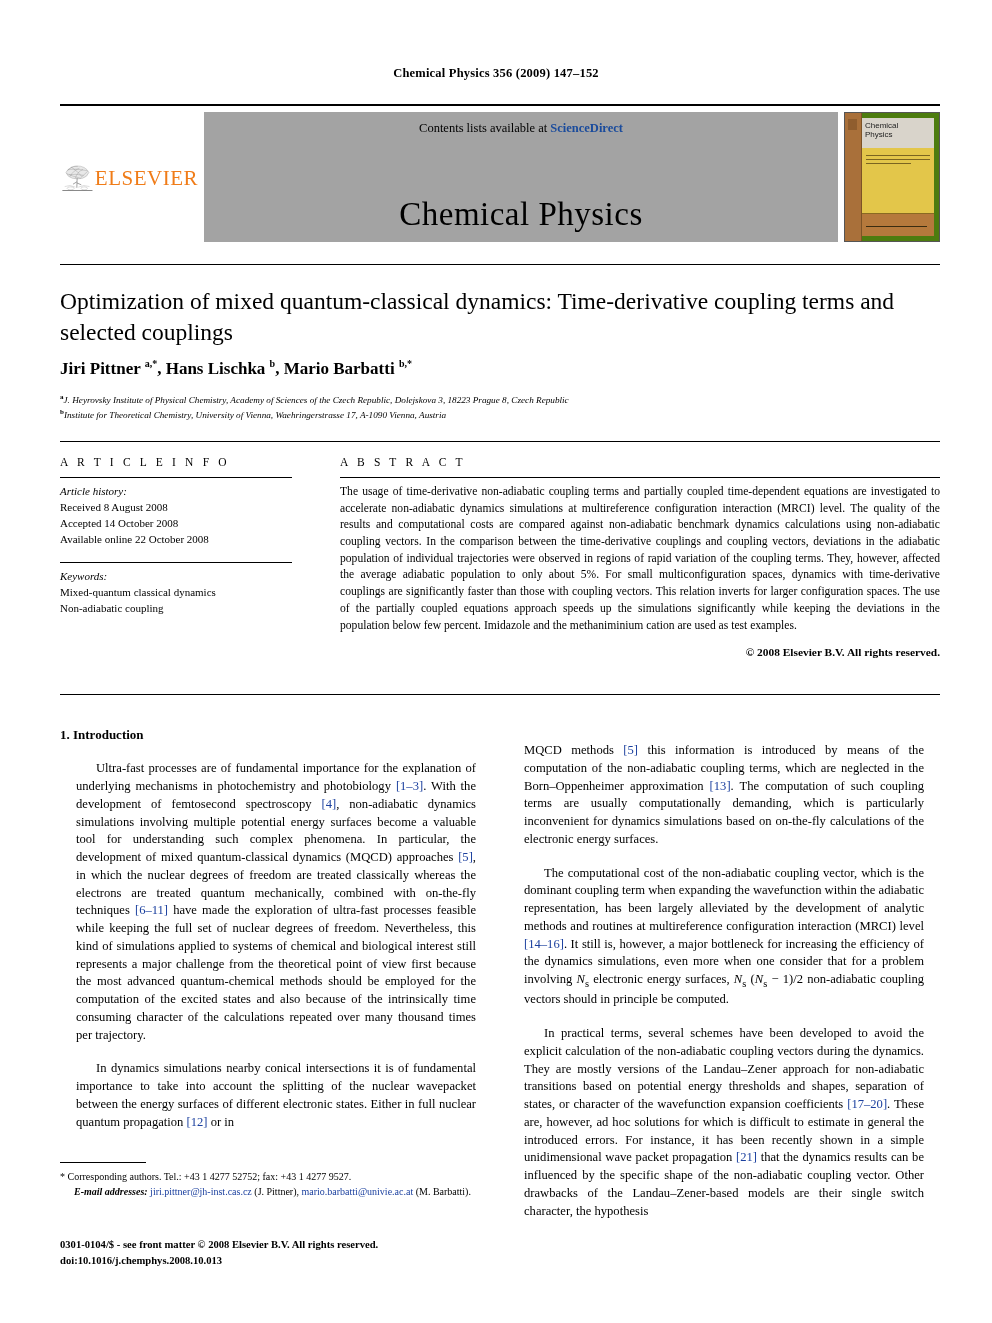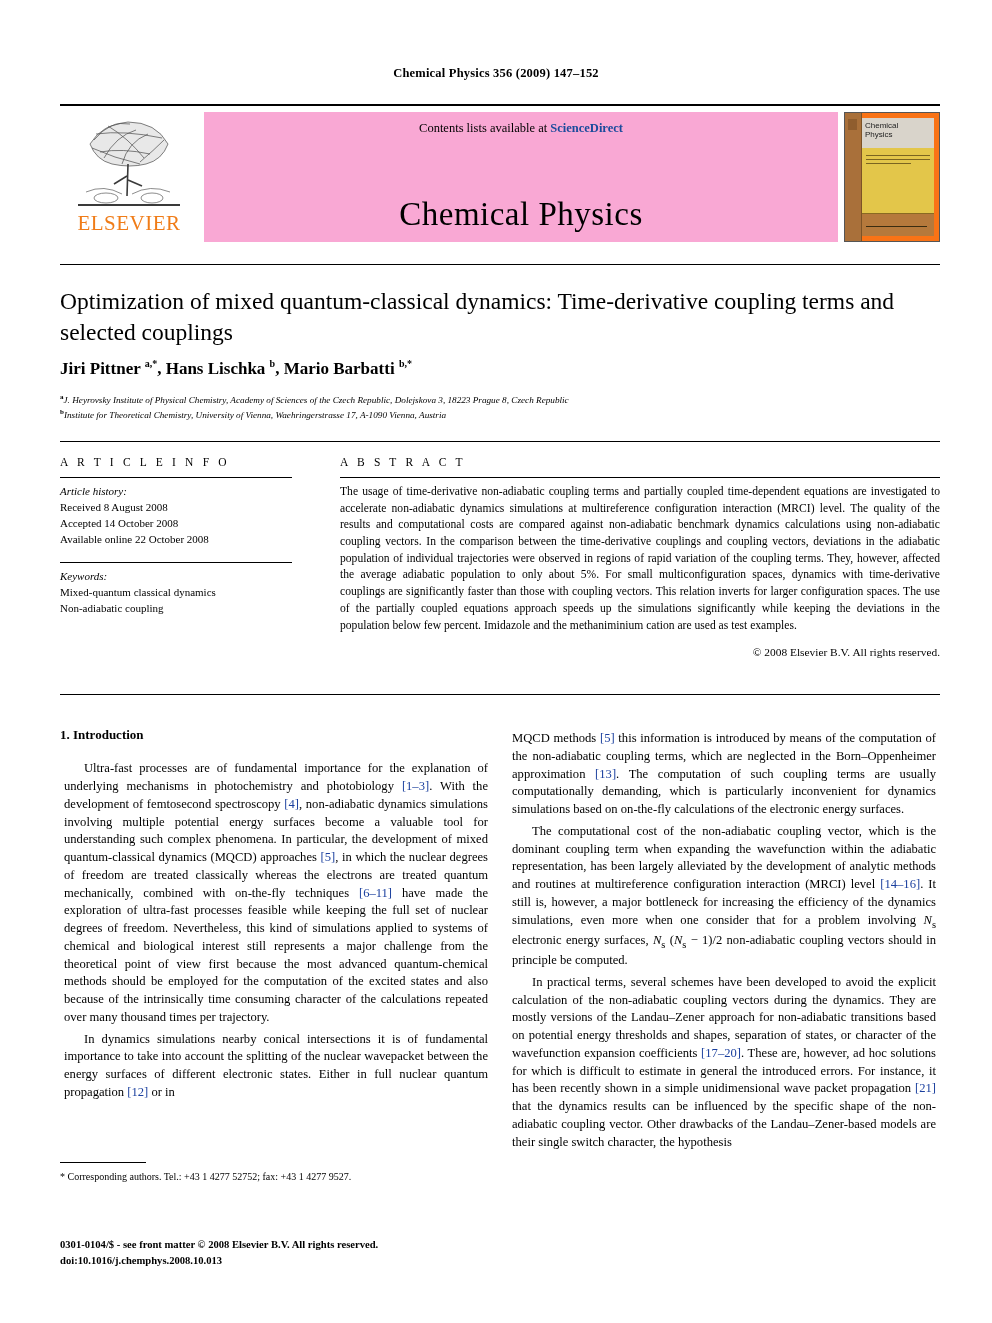--- a/index.html
+++ b/index.html
@@ -43,38 +43,38 @@
     border-top: 2px solid #000;
     padding-top: 6px;
     display: flex;
     align-items: stretch;
     height: 130px;
   }
   .elsevier-logo {
     width: 138px;
     flex: 0 0 138px;
     display: flex;
-    flex-direction: column;
+    flex-direction: row;
     align-items: center;
     justify-content: flex-start;
     padding-top: 2px;
   }
   .tree-svg { display: block; }
   .elsevier-word {
     font-family: "Liberation Serif", serif;
     color: #f07c18;
     font-size: 21px;
     letter-spacing: 0.5px;
     line-height: 1;
     margin-top: 1px;
     font-weight: normal;
   }
   .masthead-center {
     flex: 1 1 auto;
-    background: #f9a8d4;
+    background: #a3a3a3;
     margin-left: 6px;
     margin-right: 6px;
     display: flex;
     flex-direction: column;
     align-items: center;
     justify-content: space-between;
     padding: 9px 0 10px 0;
     box-sizing: border-box;
     font-family: Liberation Serif, serif;
   }
@@ -91,21 +91,21 @@
     line-height: 1.05;
   }
   .journal-homepage {
     font-size: 12.5px;
     letter-spacing: 1.6px;
   }
   .cover-thumb {
     width: 94px;
     flex: 0 0 94px;
     border: 1px solid #555;
-    background: #f97316;
+    background: #4d7c0f;
     position: relative;
     overflow: hidden;
   }
   .cover-inner-page {
     position: absolute;
     left: 16px; top: 5px; right: 5px; bottom: 5px;
     background: #e3c64a;
     border-left: 1px solid #8a6a22;
   }
   .cover-band-top {
@@ -242,42 +242,42 @@
   .info-group .lbl { font-style: italic; font-weight: normal; }
   .abstract-text {
     font-size: 11.6px;
     line-height: 1.44;
     text-align: justify;
     margin: 0;
   }
   .copyright {
     font-size: 11.4px;
     text-align: right;
-    font-weight: normal;
+    font-weight: bold;
     margin-top: 12px;
   }
 
   
   .col {
     position: absolute;
     top: 726px;
     width: 432px;
     font-size: 12.6px;
     line-height: 1.41;
     text-align: justify;
   }
   .col-left { left: 60px; }
   .col-right { left: 508px; }
   .col h2 {
     font-size: 13px;
     font-weight: bold;
     margin: 0 0 16px 0;
     text-align: left;
   }
-  .col p { margin: 4px; text-indent: 20px; }
+  .col p { margin: 16px; text-indent: 20px; }
   .ref { color: #1a3f9e; }
   .var { font-style: italic; }
 
   
   .footnote-rule {
     position: absolute;
     left: 60px;
     top: 1162px;
     width: 86px;
     border-top: 1px solid #000;
@@ -418,20 +418,27 @@
     <p>The computational cost of the non-adiabatic coupling vector, which is the dominant coupling term when expanding the wavefunction within the adiabatic representation, has been largely alleviated by the development of analytic methods and routines at multireference configuration interaction (MRCI) level <span class="ref">[14–16]</span>. It still is, however, a major bottleneck for increasing the efficiency of the dynamics simulations, even more when one consider that for a problem involving <span class="var">N</span><sub>s</sub> electronic energy surfaces, <span class="var">N</span><sub>s</sub> (<span class="var">N</span><sub>s</sub> − 1)/2 non-adiabatic coupling vectors should in principle be computed.</p>
     <p>In practical terms, several schemes have been developed to avoid the explicit calculation of the non-adiabatic coupling vectors during the dynamics. They are mostly versions of the Landau–Zener approach for non-adiabatic transitions based on potential energy thresholds and shapes, separation of states, or character of the wavefunction expansion coefficients <span class="ref">[17–20]</span>. These are, however, ad hoc solutions for which is difficult to estimate in general the introduced errors. For instance, it has been recently shown in a simple unidimensional wave packet propagation <span class="ref">[21]</span> that the dynamics results can be influenced by the specific shape of the non-adiabatic coupling vector. Other drawbacks of the Landau–Zener-based models are their single switch character, the hypothesis</p>
   </div>
 
   <div class="footnote-rule"></div>
   <div class="footnote">
     <div>
       <span class="star">*</span>
       <span>Corresponding authors. Tel.: +43 1 4277 52752; fax: +43 1 4277 9527.</span>
     </div>
+    <div style="text-indent:14px;">
+      <span class="em-lbl">E-mail addresses:</span>
+      <span class="mail">jiri.pittner@jh-inst.cas.cz</span>
+      <span>(J. Pittner),</span>
+      <span class="mail">mario.barbatti@univie.ac.at</span>
+      <span>(M. Barbatti).</span>
+    </div>
   </div>
 
   <div class="imprint">
     <div>0301-0104/$ - see front matter © 2008 Elsevier B.V. All rights reserved.</div>
     <div>doi:10.1016/j.chemphys.2008.10.013</div>
   </div>
 
 </div>
 
 </body></html>

